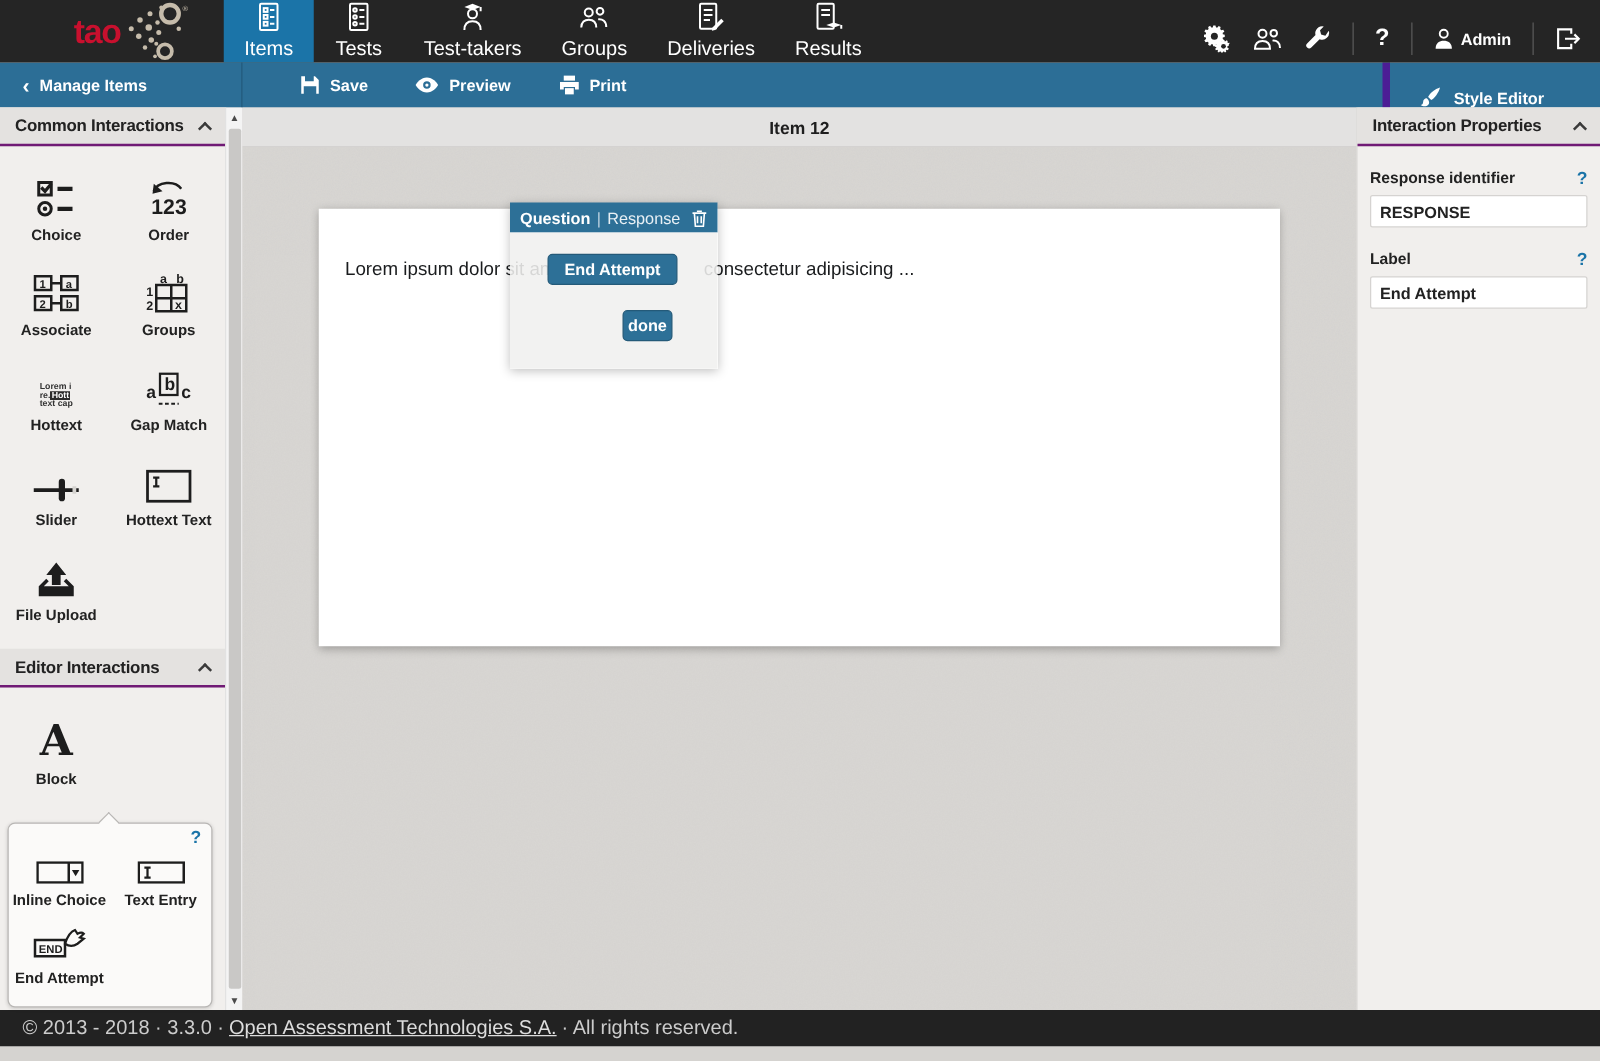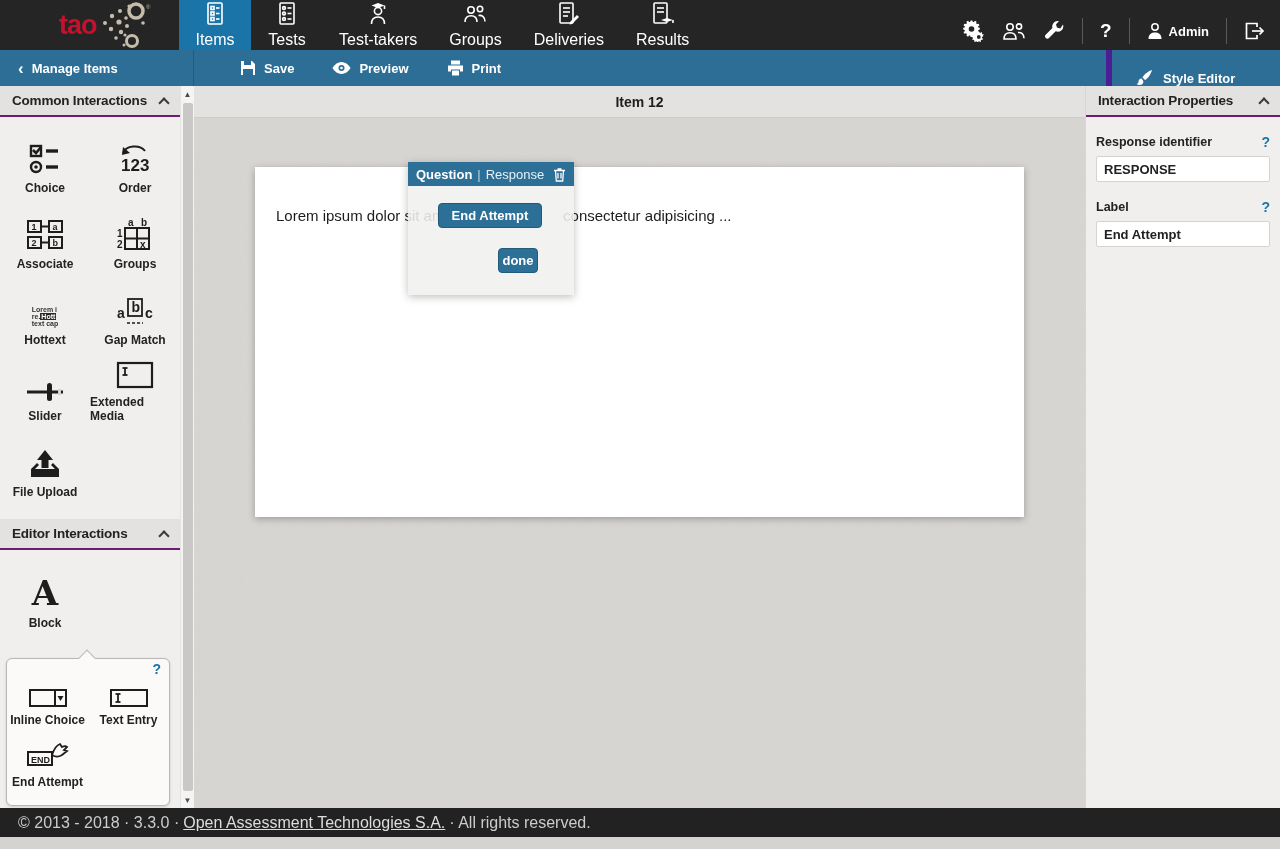--- a/index.html
+++ b/index.html
@@ -375,21 +375,21 @@
       </div>
       <div class="side-item">
         <svg width="38" height="28" viewBox="0 0 38 28">
           <rect x="2" y="2" width="34" height="24" fill="none" stroke="#1d1d1d" stroke-width="2.2"></rect>
           <g stroke="#1d1d1d" stroke-width="1.8">
             <line x1="9" y1="7" x2="9" y2="14"></line>
               <line x1="6.5" y1="7" x2="11.5" y2="7"></line>
               <line x1="6.5" y1="14" x2="11.5" y2="14"></line>
           </g>
         </svg>
-        <span class="it-label">Extended Media</span>
+        <span class="it-label">Hottext Text</span>
       </div>
 
       <div class="side-item">
         <svg width="36" height="30" viewBox="0 0 36 30" fill="#1d1d1d">
           <path d="M18 1 L26 11 L21.5 11 L21.5 19 L14.5 19 L14.5 11 L10 11 Z"></path>
           <path d="M4 20 L10 14 L12 16 L8 20 L28 20 L24 16 L26 14 L32 20 L32 28 L4 28 Z"></path>
         </svg>
         <span class="it-label">File Upload</span>
       </div>
     </div>

